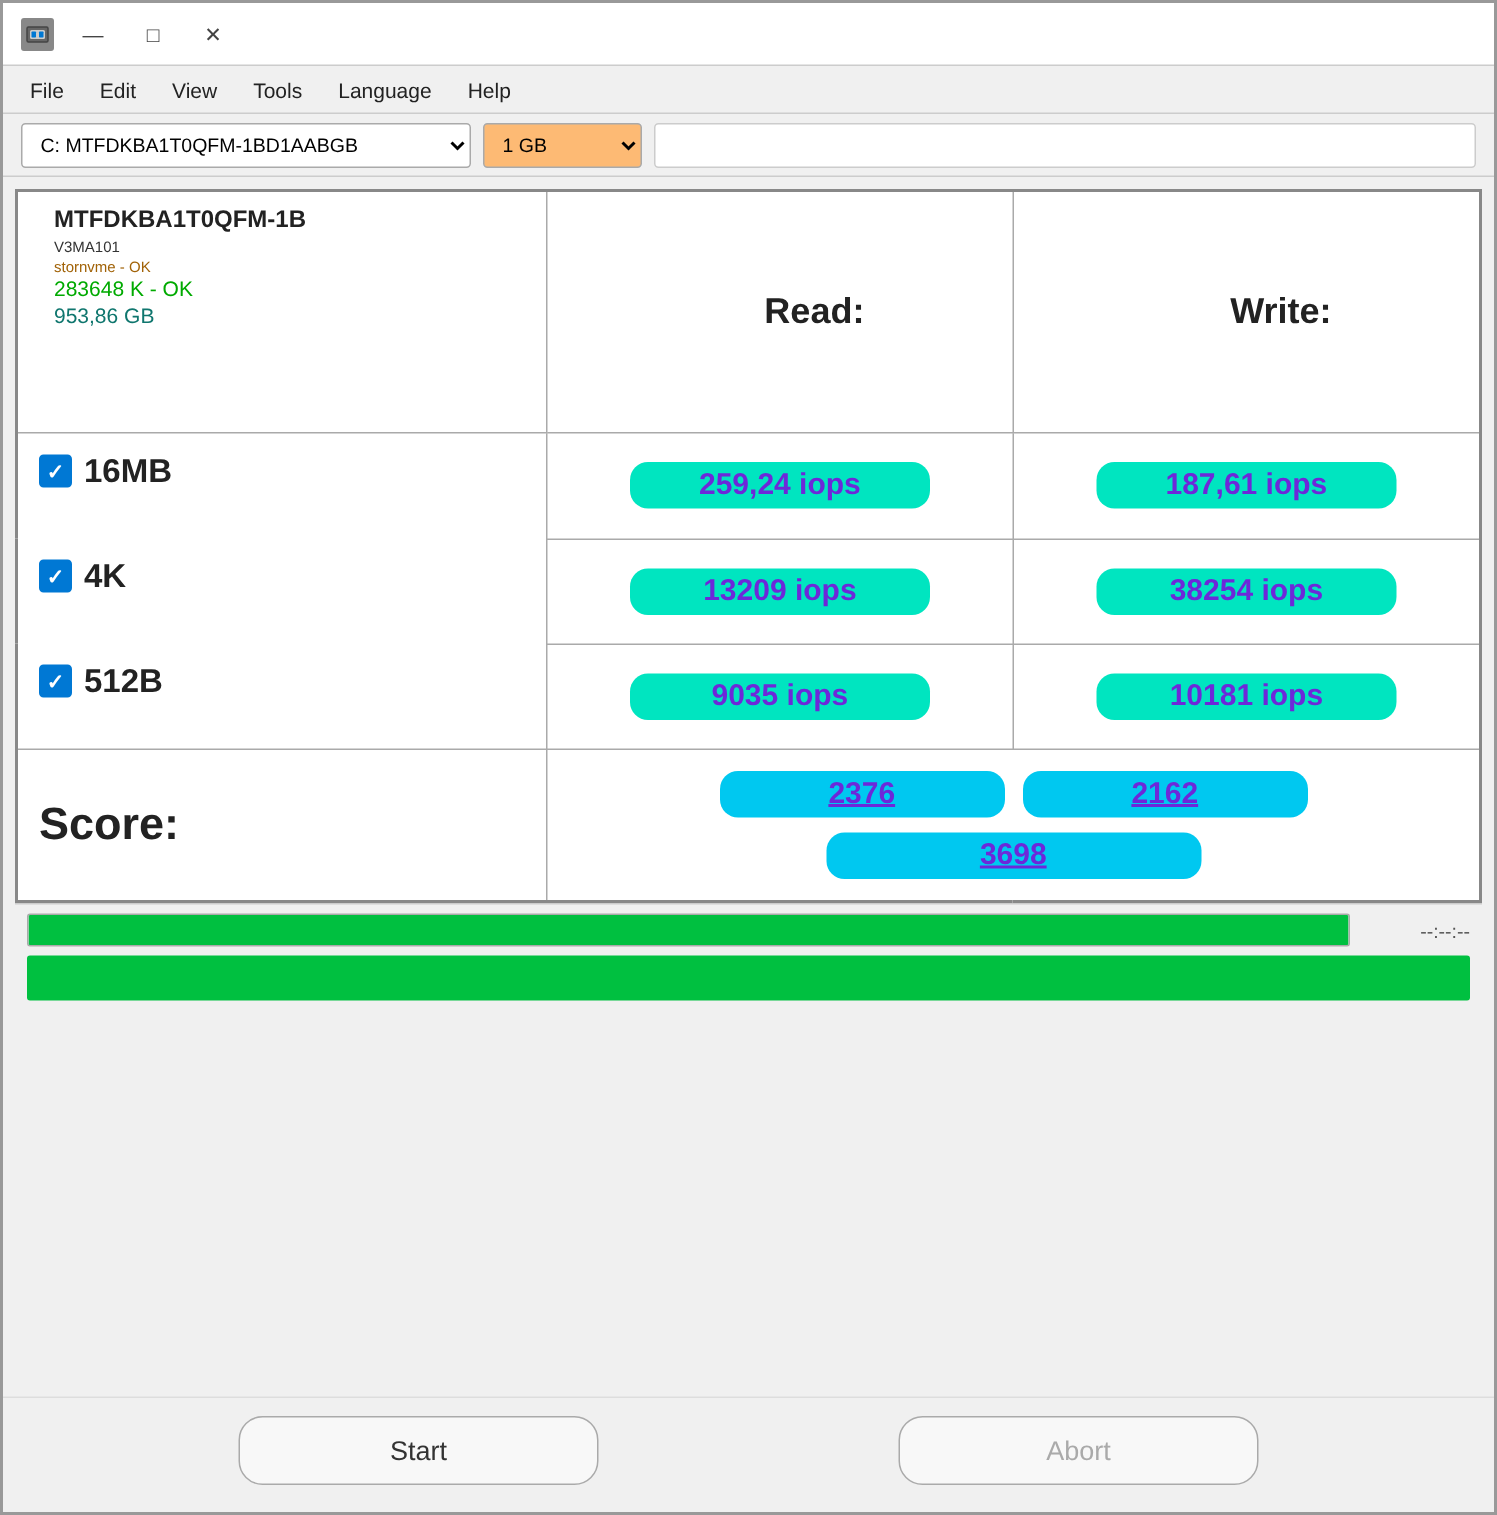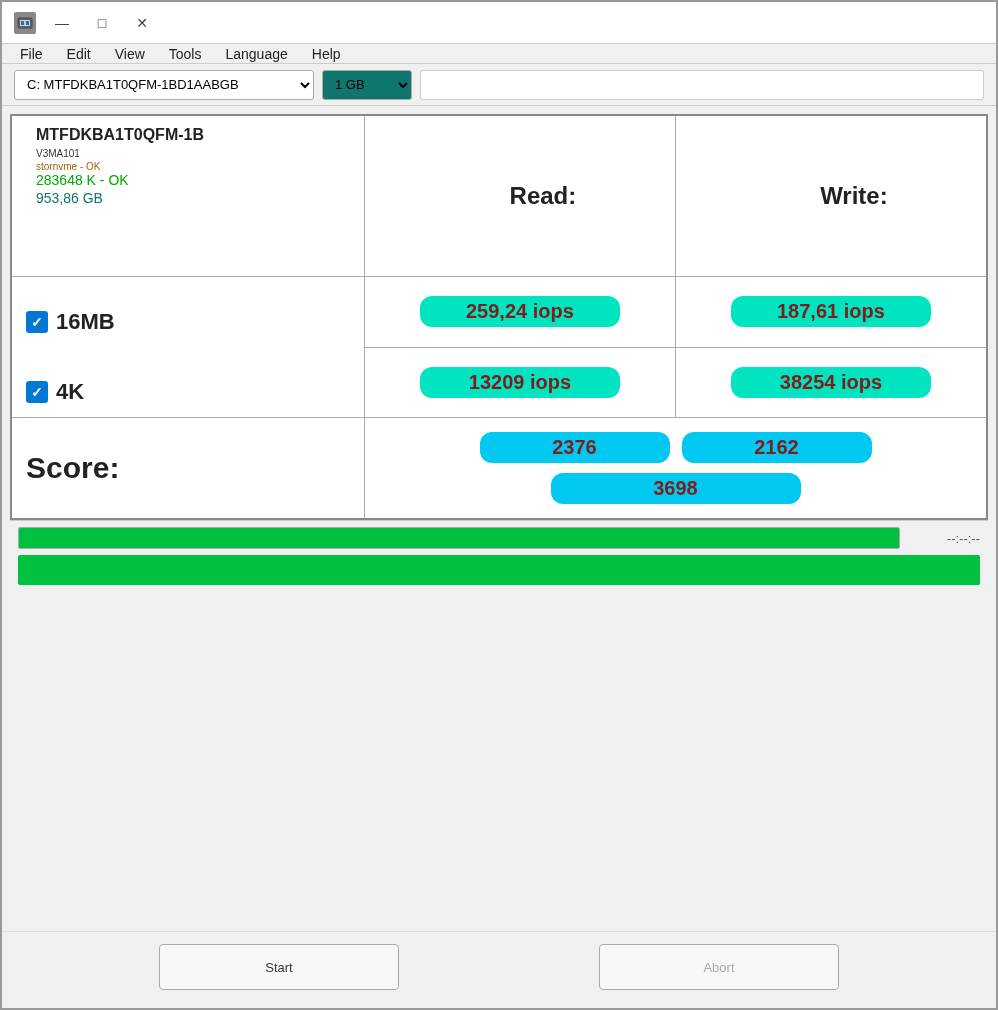--- a/index.html
+++ b/index.html
@@ -60,21 +60,21 @@
       font-size: 14px;
       display: flex;
       align-items: center;
       justify-content: center;
       color: #444;
       border-radius: 4px;
     }
     
     .menu-bar {
       background: #f0f0f0;
-      height: 20px;
+      height: 32px;
       display: flex;
       align-items: center;
       padding: 4px 8px;
       border-bottom: 1px solid #ccc;
       gap: 4px;
     }
     .menu-item {
       padding: 4px 10px;
       font-size: 14px;
       color: #222;
@@ -96,26 +96,26 @@
       width: 300px;
       border: 1px solid #aaa;
       border-radius: 3px;
       padding: 0 8px;
       font-size: 13px;
       background: white;
       cursor: pointer;
     }
     .size-select {
       height: 30px;
-      width: 90px;
+      width: 106px;
       border: 1px solid #aaa;
       border-radius: 3px;
       padding: 0 8px;
       font-size: 13px;
-      background: #0f766e;
+      background: #fdba74;
       cursor: pointer;
     }
     .toolbar-spacer {
       flex: 1;
       height: 30px;
       border: 1px solid #ccc;
       border-radius: 3px;
       background: white;
     }
     
@@ -189,34 +189,34 @@
       text-align: center;
       vertical-align: middle;
       padding: 10px 14px;
     }
     .result-badge {
       display: inline-block;
       border-radius: 12px;
       padding: 4px 20px;
       font-size: 20px;
       font-weight: bold;
-      color: #7f1d1d;
+      color: #6d28d9;
       min-width: 200px;
       text-align: center;
     }
     .badge-cyan { background: #00e5c0; }
-    .badge-blue { background: #00c8f0; }
+    .badge-blue { background: #00c8f0; text-decoration: underline; }
     
     .test-row td:first-child {
       padding: 12px 14px;
       font-size: 22px;
       font-weight: bold;
       color: #222;
       display: flex;
-      align-items: flex-end;
+      align-items: flex-start;
       gap: 8px;
       border: none;
       height: 70px;
     }
     .test-row td {
       height: 70px;
       vertical-align: middle;
     }
     .checkbox-icon {
       width: 22px;
@@ -290,23 +290,23 @@
       justify-content: center;
       gap: 200px;
       padding: 12px 20px 18px 20px;
       background: #f0f0f0;
       border-top: 1px solid #ddd;
     }
     .bottom-btn {
       height: 46px;
       width: 240px;
       border: 1px solid #aaa;
-      border-radius: 4px;
+      border-radius: 16px;
       background: #f8f8f8;
-      font-size: 13px;
+      font-size: 18px;
       cursor: pointer;
       color: #333;
     }
     .bottom-btn.disabled {
       color: #aaa;
       cursor: default;
     }
     
     .rw-header {
       font-size: 26px;
@@ -399,20 +399,34 @@
         </td>
         <td class="result-cell">
           <div class="result-badge badge-cyan">13209 iops</div>
         </td>
         <td class="result-cell">
           <div class="result-badge badge-cyan">38254 iops</div>
         </td>
       </tr>
 
 
+      <tr class="test-row">
+        <td class="test-label-cell">
+          <div class="test-label-inner">
+            <div class="checkbox-icon"></div>
+            <span class="test-name">512B</span>
+          </div>
+        </td>
+        <td class="result-cell">
+          <div class="result-badge badge-cyan">9035 iops</div>
+        </td>
+        <td class="result-cell">
+          <div class="result-badge badge-cyan">10181 iops</div>
+        </td>
+      </tr>
 
       <tr>
         <td style="padding: 14px; vertical-align:middle; width:340px;">
           <span style="font-size:30px; font-weight:bold; color:#222;">Score:</span>
         </td>
         <td colspan="2" style="padding:14px; vertical-align:middle;">
           <div style="display:flex; flex-direction:column; align-items:center; gap:10px;">
             <div style="display:flex; gap:12px;">
               <div class="result-badge badge-blue" style="min-width:190px;">2376</div>
               <div class="result-badge badge-blue" style="min-width:190px;">2162</div>

